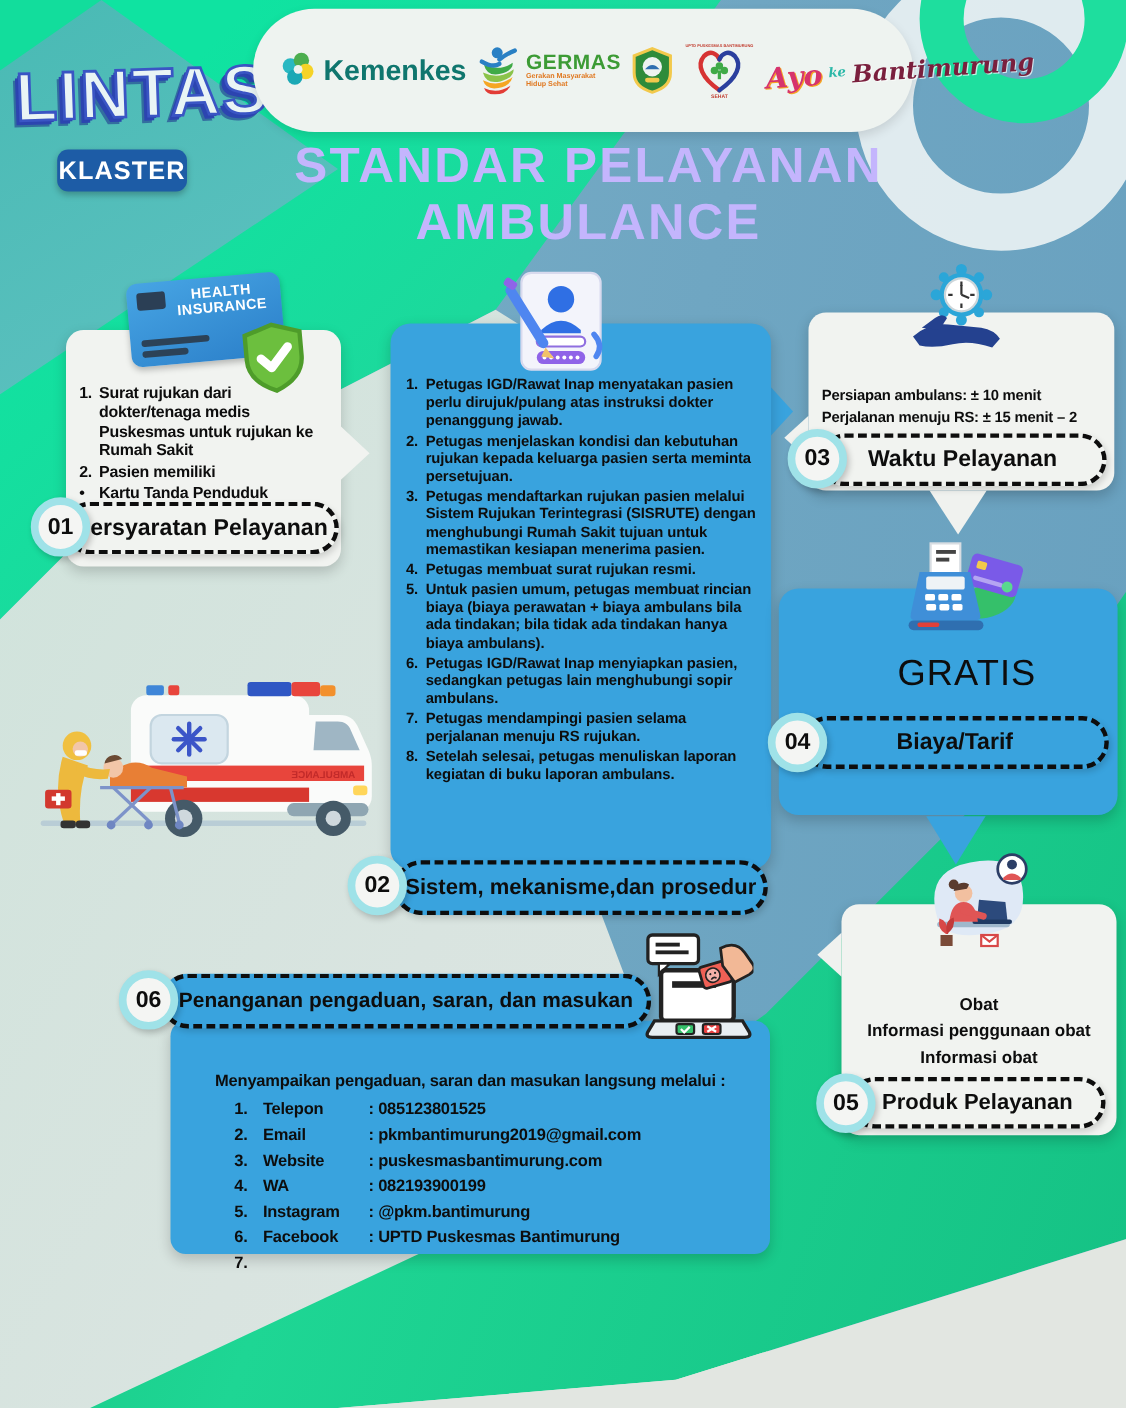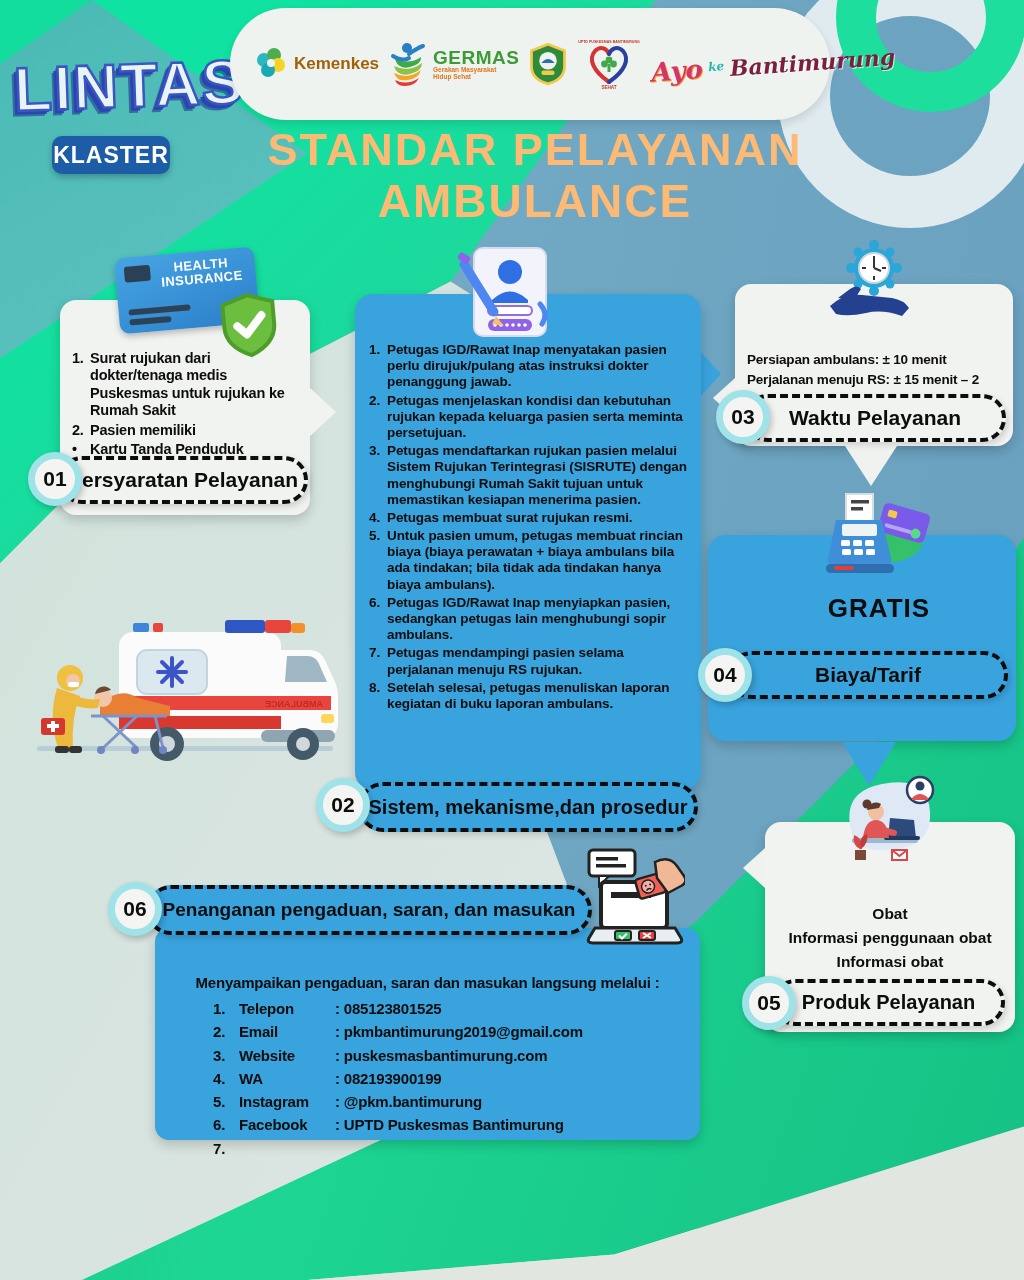--- a/index.html
+++ b/index.html
@@ -29,31 +29,31 @@
     text-shadow:-2px 2px 0 #2c45b0,-4px 4px 0 #2c45b0,-6px 6px 0 rgba(27,46,138,.55);
     transform:rotate(-2deg);}
   .klaster{left:52px;top:136px;width:118px;height:38px;background:#1d5ca6;border-radius:10px;
     display:flex;align-items:center;justify-content:center;color:#fff;font-weight:900;
     font-size:23px;letter-spacing:1px;box-shadow:0 3px 6px rgba(0,0,0,.25);}
   
   .header-pill{left:230px;top:8px;width:600px;height:112px;background:#eef3f0;border-radius:56px;
     display:flex;align-items:center;gap:10px;padding:0 24px;box-sizing:border-box;z-index:4;
     box-shadow:0 4px 10px rgba(0,0,0,.12);}
   .logo{display:flex;align-items:center;gap:6px;}
-  .kemenkes-text{color:#a16207;font-weight:900;font-size:17px;}
+  .kemenkes-text{color:#0f766e;font-weight:900;font-size:26px;}
   .germas-col{display:flex;flex-direction:column;line-height:1;}
   .germas-text{color:#3c9b35;font-weight:900;font-size:19px;letter-spacing:.5px;}
   .germas-sub{color:#e07820;font-size:6.5px;font-weight:bold;}
   .slogan{transform:rotate(-4deg);font-family:"DejaVu Serif",serif;font-style:italic;
     font-weight:bold;line-height:.8;white-space:nowrap;}
   .slogan .ayo{font-size:26px;color:#d6336c;text-shadow:1px 1px 0 #f5a623;}
   .slogan .ke{font-size:12px;color:#2bb8a8;vertical-align:super;}
   .slogan .nm{font-size:22px;color:#7a1f3d;text-shadow:1px 1px 0 rgba(255,255,255,.7);}
   
-  .title{left:250px;top:124px;width:570px;text-align:center;color:#fdba74;font-weight:900;
+  .title{left:250px;top:124px;width:570px;text-align:center;color:#c4b5fd;font-weight:900;
     letter-spacing:2px;line-height:1.14;z-index:3;}
   .title .t1{font-size:45px;}
   .title .t2{font-size:46px;}
   
   .card{position:absolute;background:#f1f3f0;border-radius:16px;z-index:3;
     box-shadow:0 5px 12px rgba(0,0,0,.18);box-sizing:border-box;}
   .bluebox{position:absolute;background:#39a3de;border-radius:18px;z-index:3;
     box-shadow:0 5px 12px rgba(0,0,0,.18);box-sizing:border-box;}
   .pill{position:absolute;border:4px dashed #0d0d0d;border-radius:32px;display:flex;
     align-items:center;justify-content:center;font-weight:900;z-index:5;white-space:nowrap;
@@ -87,21 +87,21 @@
     border-top:24px solid transparent;border-bottom:24px solid transparent;z-index:2;}
   
   .card03{left:735px;top:284px;width:278px;height:162px;padding:66px 8px 8px 12px;
     font-size:13.5px;line-height:1.5;letter-spacing:-.2px;font-weight:bold;}
   .card03 .arr{left:-22px;top:94px;border-right:22px solid #f0f2ef;
     border-top:20px solid transparent;border-bottom:20px solid transparent;}
   .down-white{left:845px;top:446px;border-top:40px solid #f0f2ef;
     border-left:26px solid transparent;border-right:26px solid transparent;z-index:4;}
   
   .box04{left:708px;top:535px;width:308px;height:206px;padding-top:58px;text-align:center;}
-  .gratis{font-size:26px;font-weight:700;letter-spacing:1px;padding-left:34px;}
+  .gratis{font-size:33px;font-weight:400;letter-spacing:1px;padding-left:34px;}
   .down-blue{left:842px;top:742px;border-top:44px solid #39a3de;
     border-left:27px solid transparent;border-right:27px solid transparent;z-index:4;}
   
   .card05{left:765px;top:822px;width:250px;height:210px;padding-top:80px;text-align:center;
     font-size:15.5px;font-weight:900;line-height:1.55;}
   .card05 .arr{left:-22px;top:26px;border-right:22px solid #f0f2ef;
     border-top:20px solid transparent;border-bottom:20px solid transparent;}
   
   .box06{left:155px;top:928px;width:545px;height:212px;border-radius:14px;padding:46px 10px 24px 10px;}
   .box06 .heading{text-align:center;font-size:15px;font-weight:900;letter-spacing:-.2px;}

